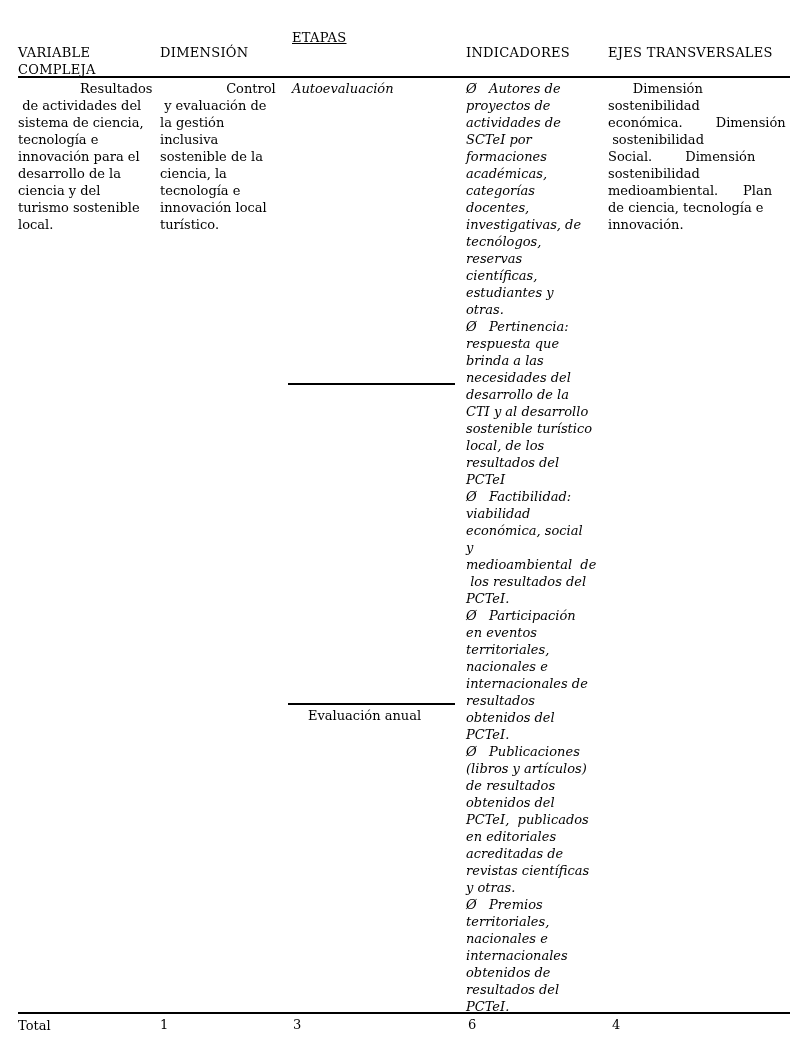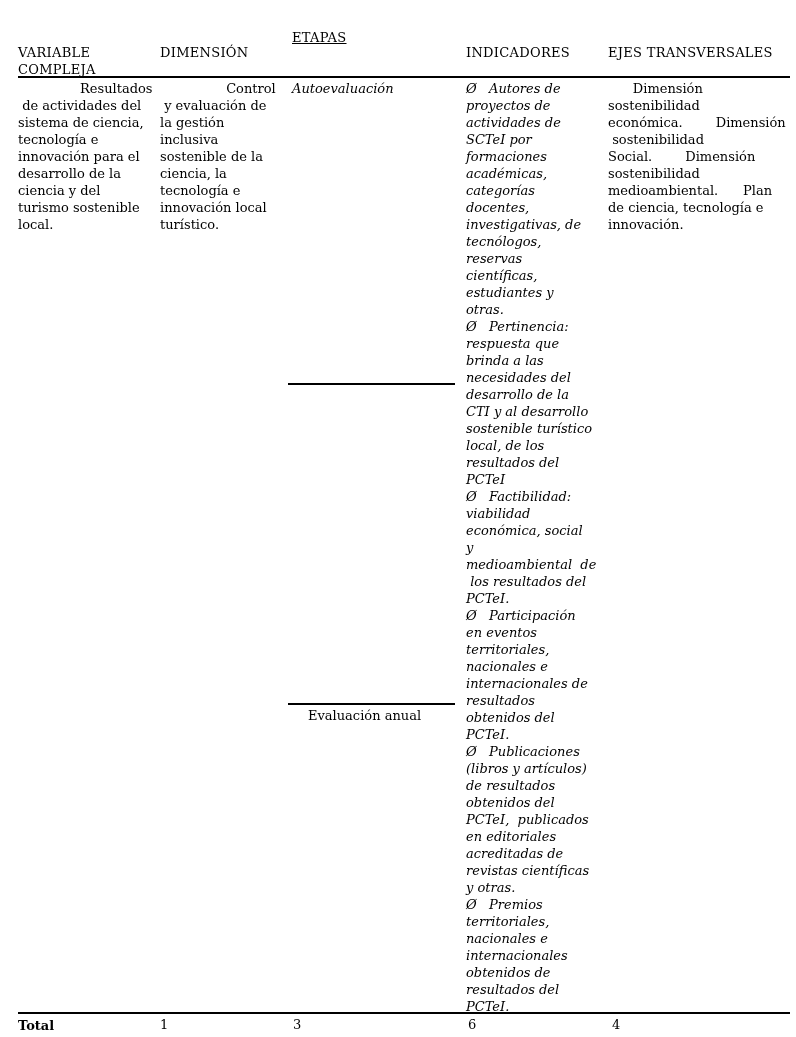--- a/index.html
+++ b/index.html
@@ -134,19 +134,19 @@
 económica.        Dimensión
  sostenibilidad
 Social.        Dimensión
 sostenibilidad
 medioambiental.      Plan
 de ciencia, tecnología e
 innovación.</div>
 
   <div class="hline rule-thick" style="left:18px; top:1012px; width:772px;"></div>
 
-  <div class="cell" style="left:18px; top:1017px; width:120px;font-weight:bold;">Total</div>
+  <div class="cell" style="left:18px; top:1017px; width:120px;">Total</div>
   <div class="cell" style="left:160px; top:1016px; width:40px;">1</div>
   <div class="cell" style="left:293px; top:1016px; width:40px;">3</div>
   <div class="cell" style="left:468px; top:1016px; width:40px;">6</div>
   <div class="cell" style="left:612px; top:1016px; width:40px;">4</div>
 
 </div>
 
 </body></html>

